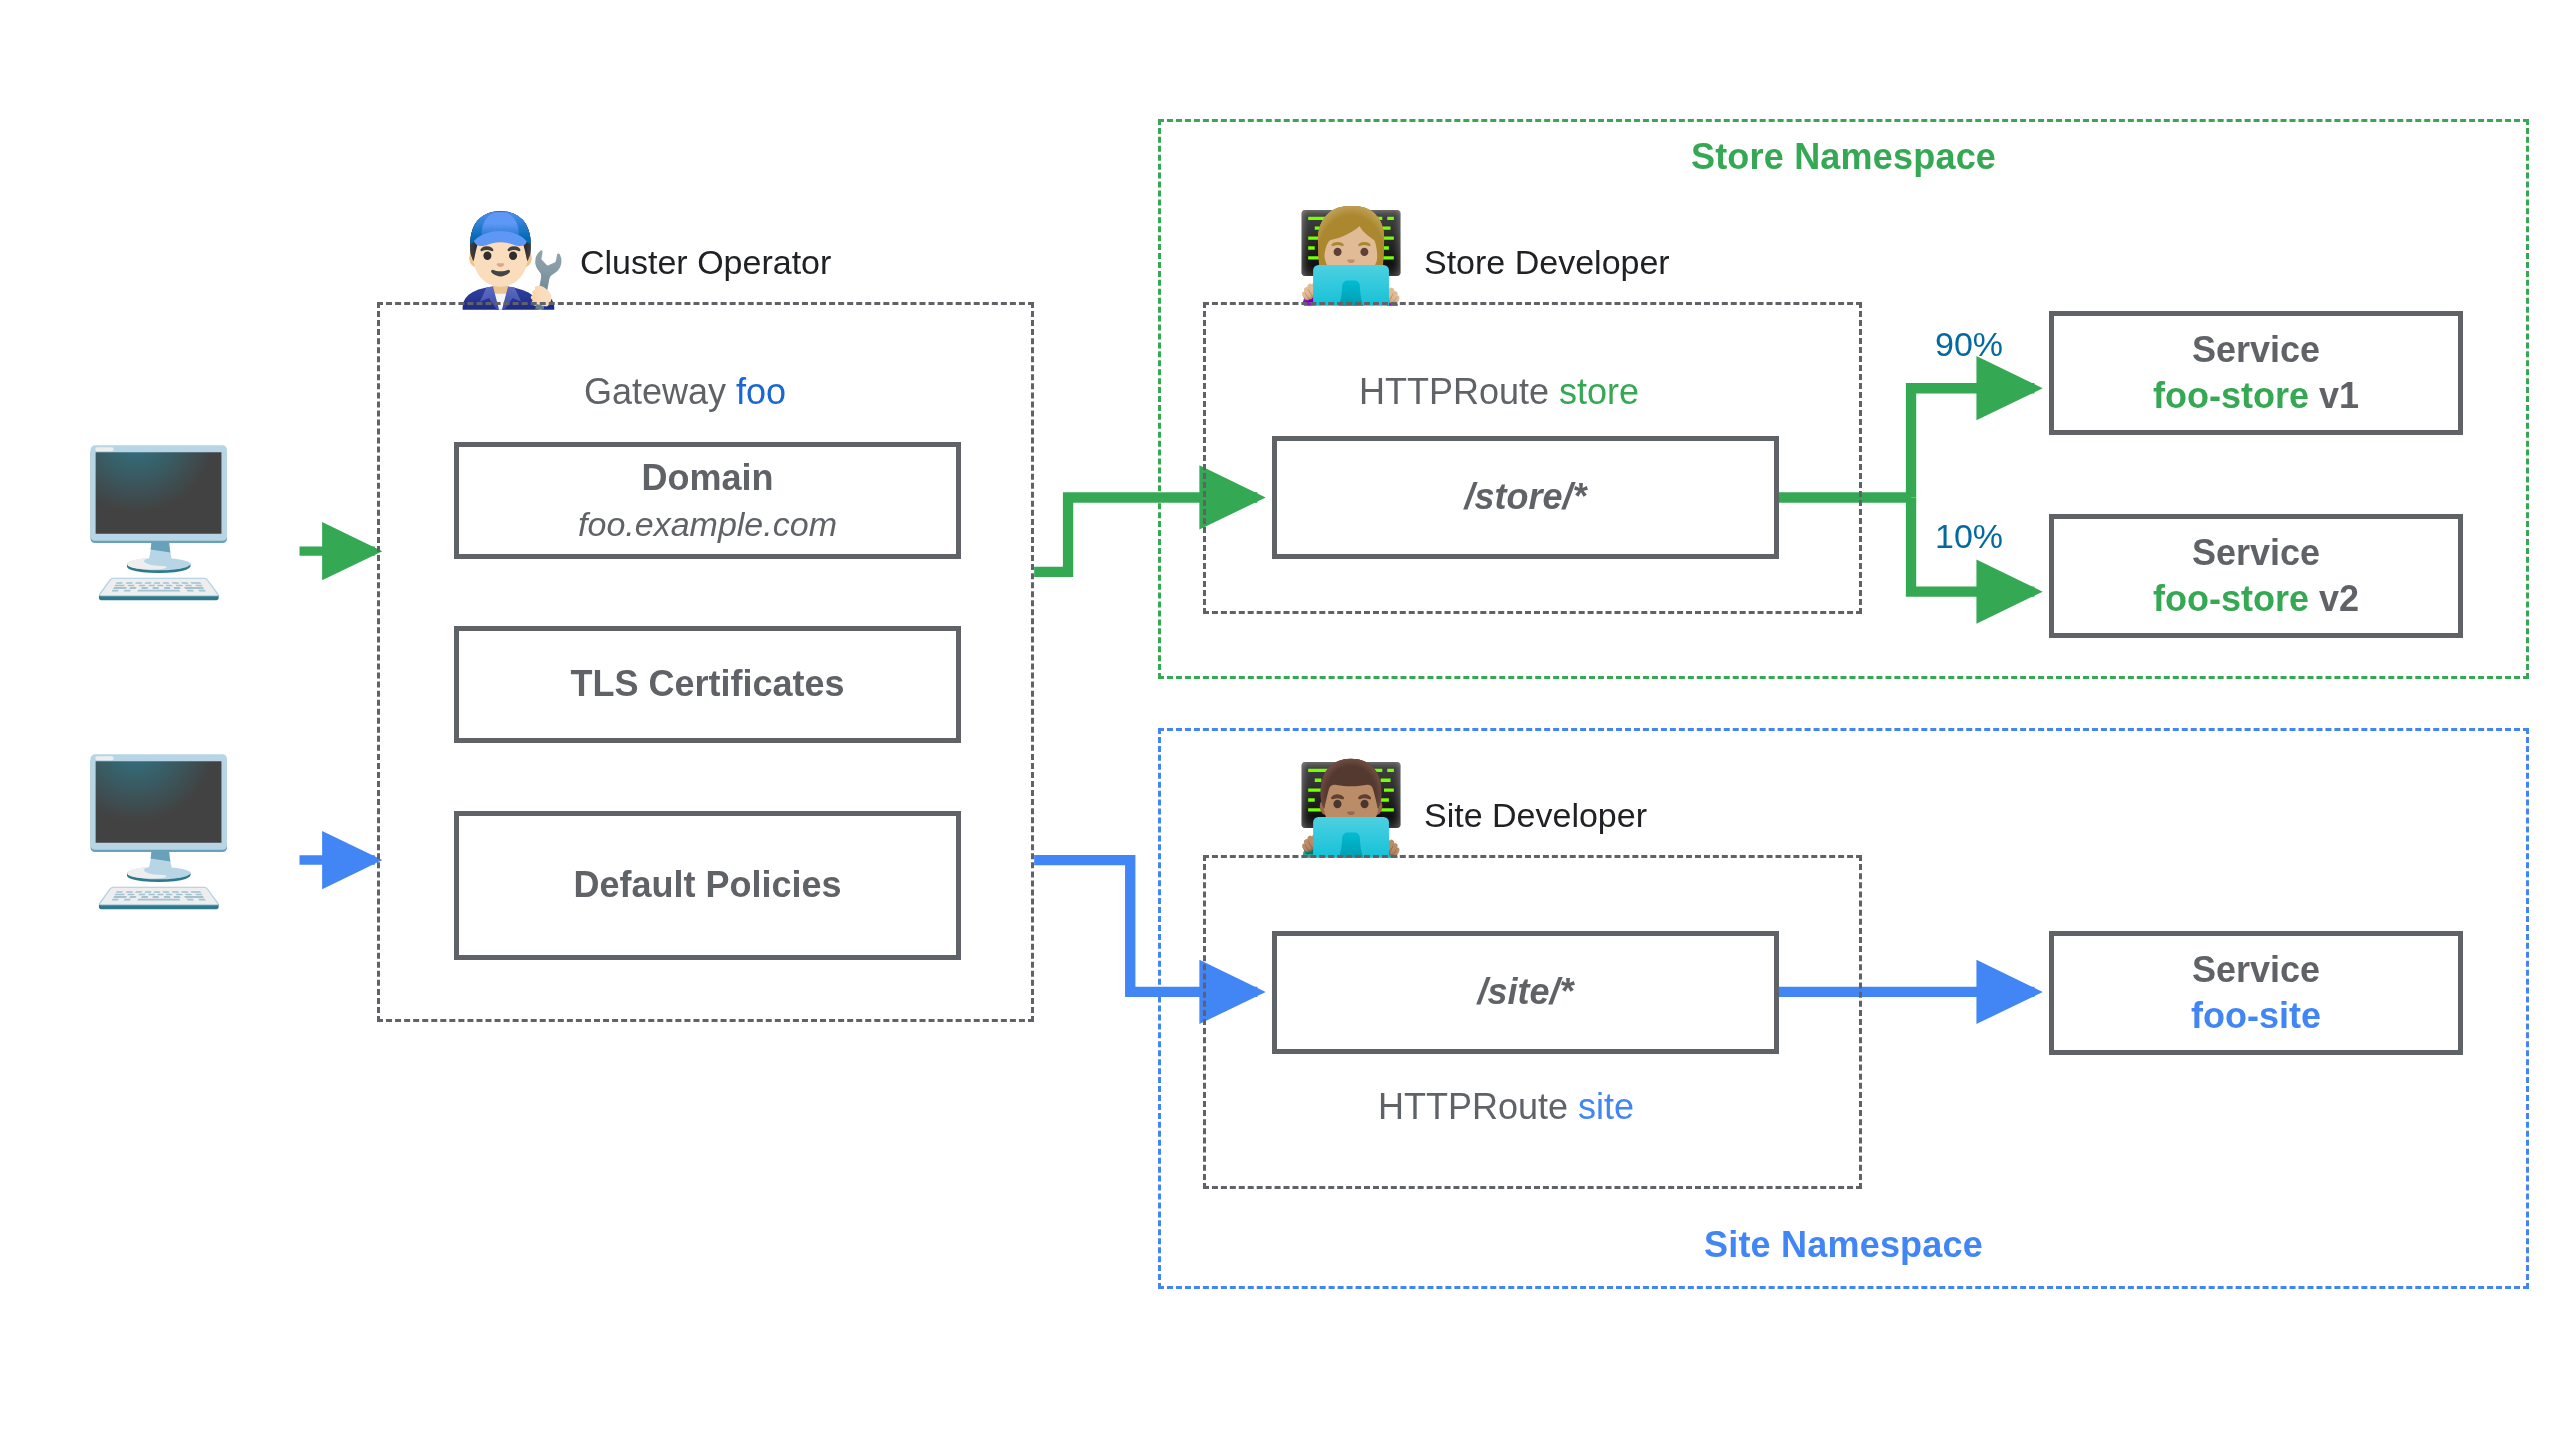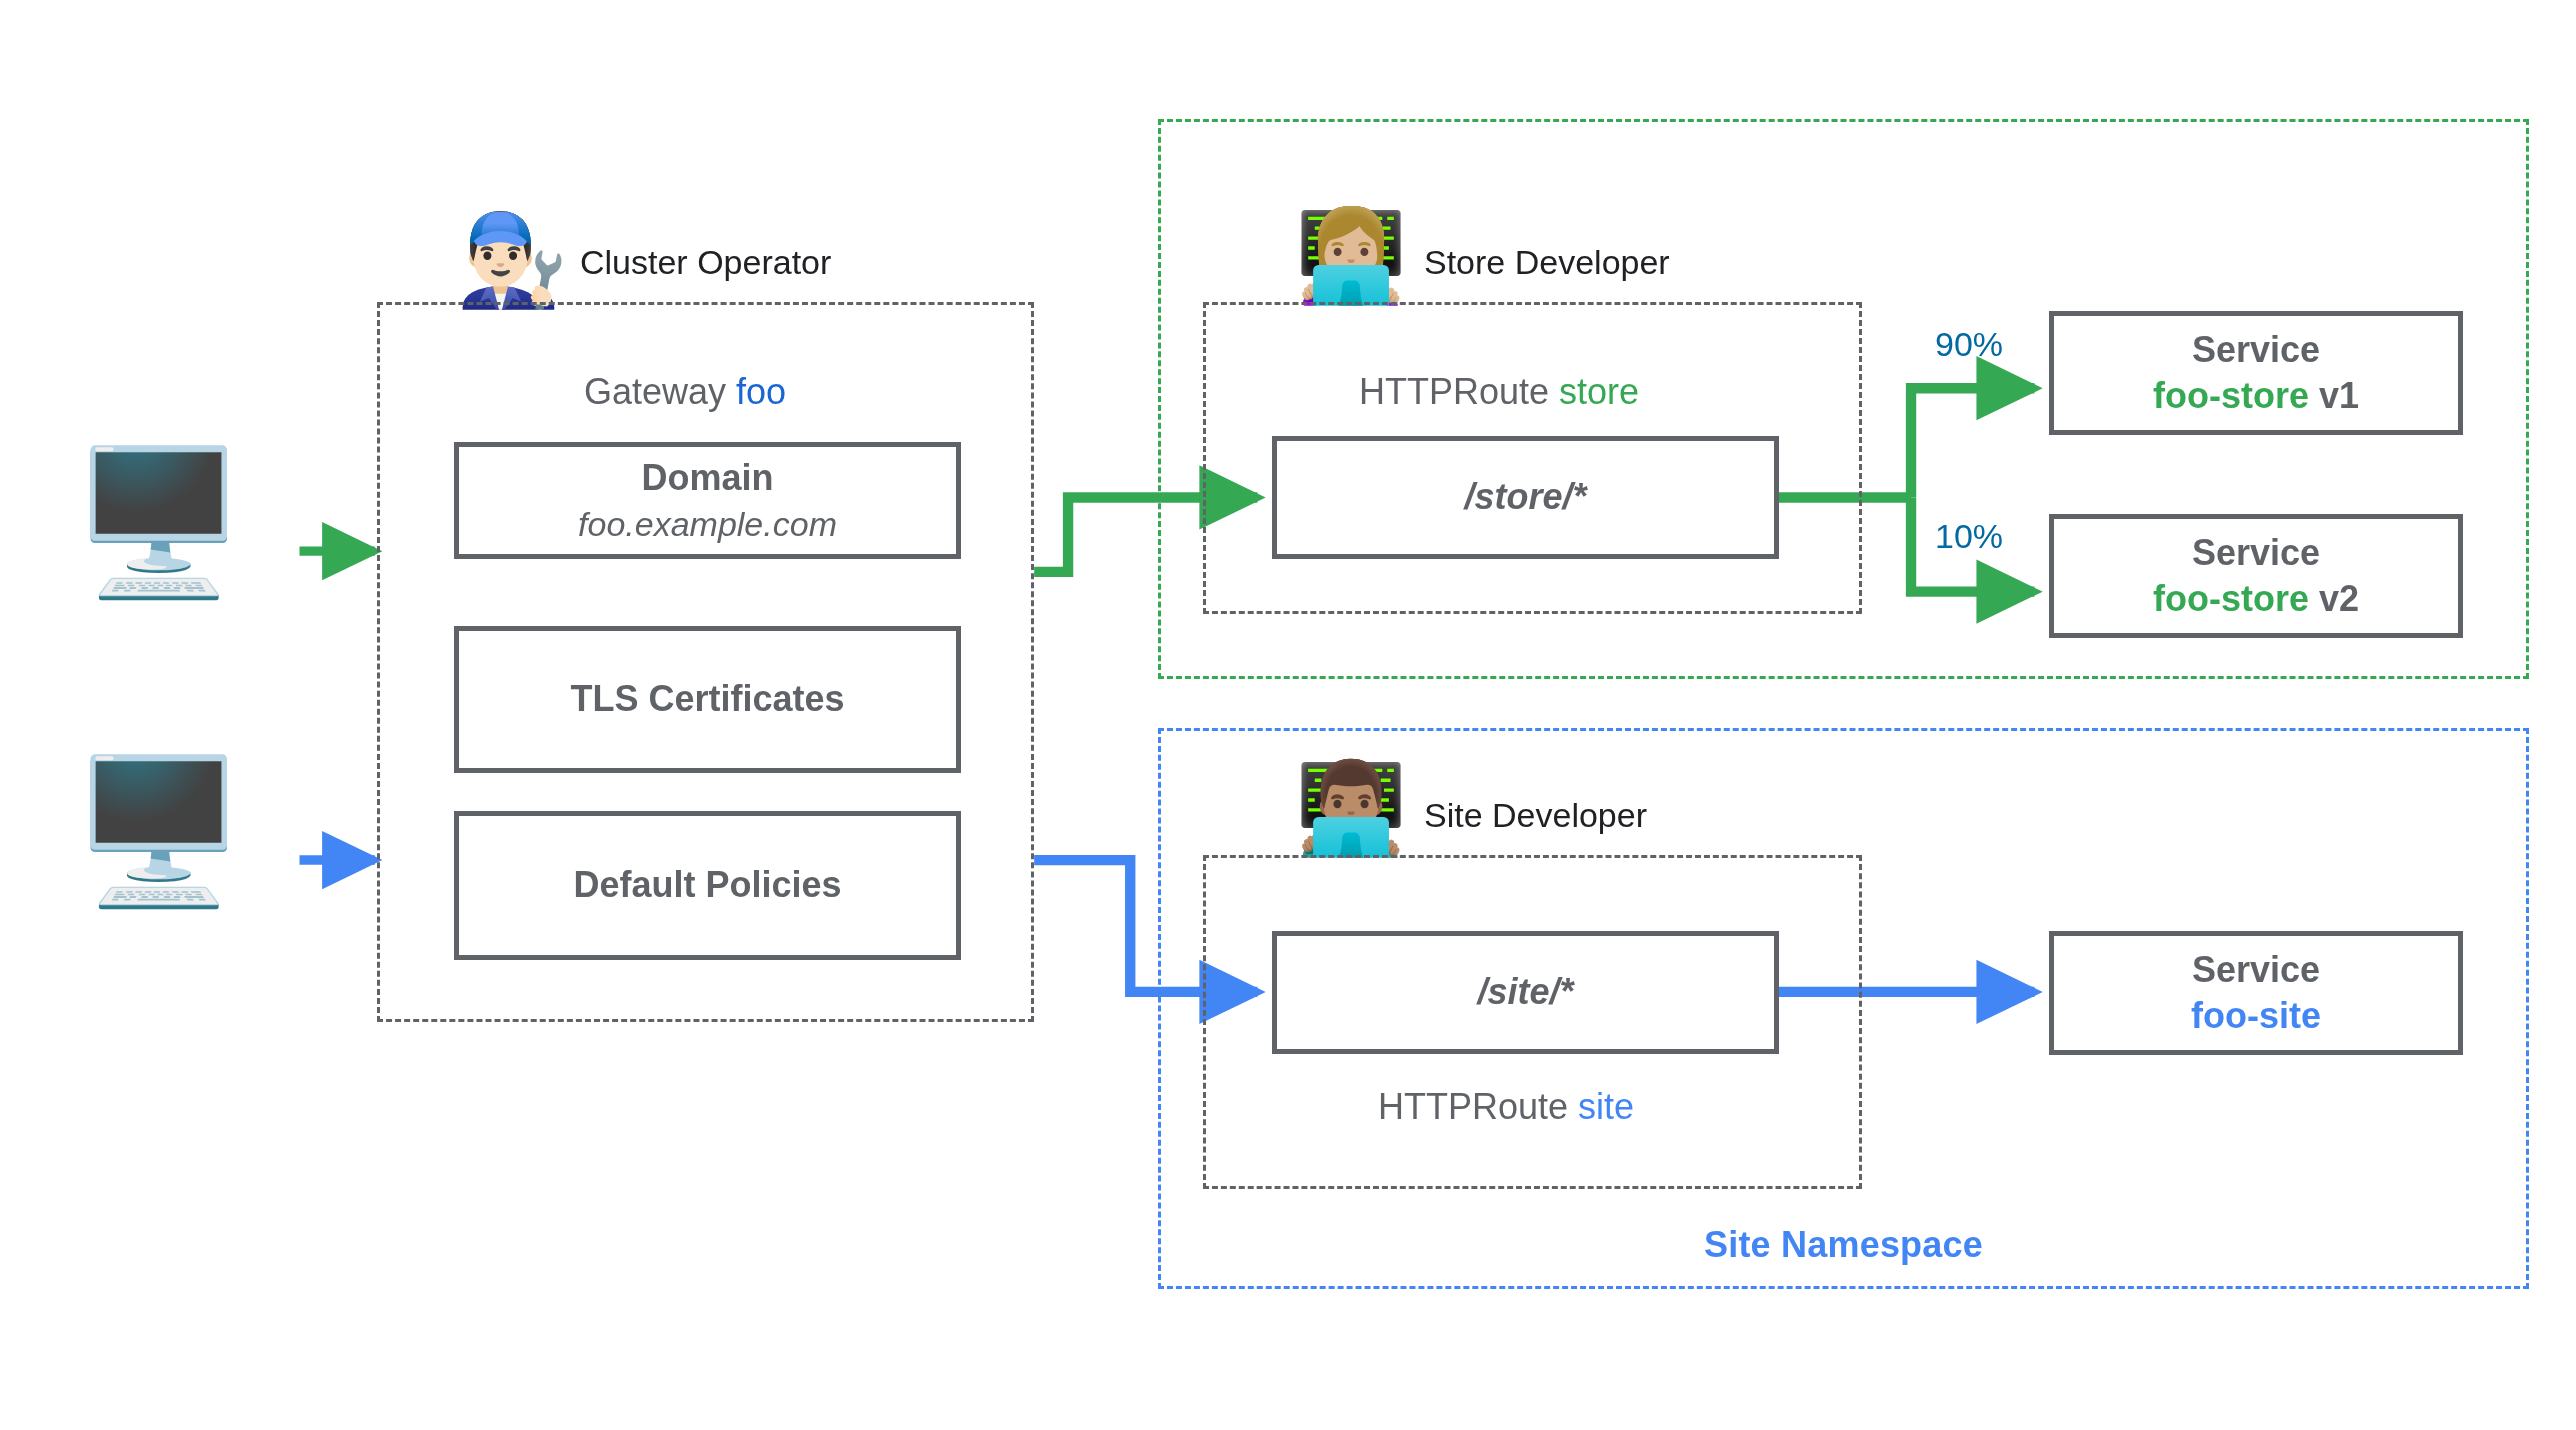--- a/index.html
+++ b/index.html
@@ -182,30 +182,31 @@
   <div class="caption" style="left:584px; top:371px;">
     <span>Gateway</span>
     <span class="hl-navy">foo</span>
   </div>
 
   <div class="solid-box" style="left:454px; top:442px; width:507px; height:117px;">
     <div class="box-title">Domain</div>
     <div class="box-sub">foo.example.com</div>
   </div>
 
-  <div class="solid-box" style="left:454px; top:626px; width:507px; height:147px;align-items:center;">
+  <div class="solid-box" style="left:454px; top:626px; width:507px; height:117px;align-items:center;">
     <div class="box-title">TLS Certificates</div>
   </div>
 
   <div class="solid-box" style="left:454px; top:811px; width:507px; height:149px;">
     <div class="box-title">Default Policies</div>
   </div>
 
   <div class="ns-box ns-store" style="left:1158px; top:119px; width:1371px; height:560px;"></div>
 
+  <div class="ns-label ns-label-store" style="left:1158px; top:136px; width:1371px;">Store Namespace</div>
 
   <div class="emoji" style="left:1295px; top:211px;">👩🏼‍💻</div>
   <div class="persona-label" style="left:1424px; top:243px;">Store Developer</div>
 
   <div class="dash-group" style="left:1203px; top:302px; width:659px; height:312px;"></div>
 
   <div class="caption" style="left:1359px; top:371px;">
     <span>HTTPRoute</span>
     <span class="hl-green">store</span>
   </div>

